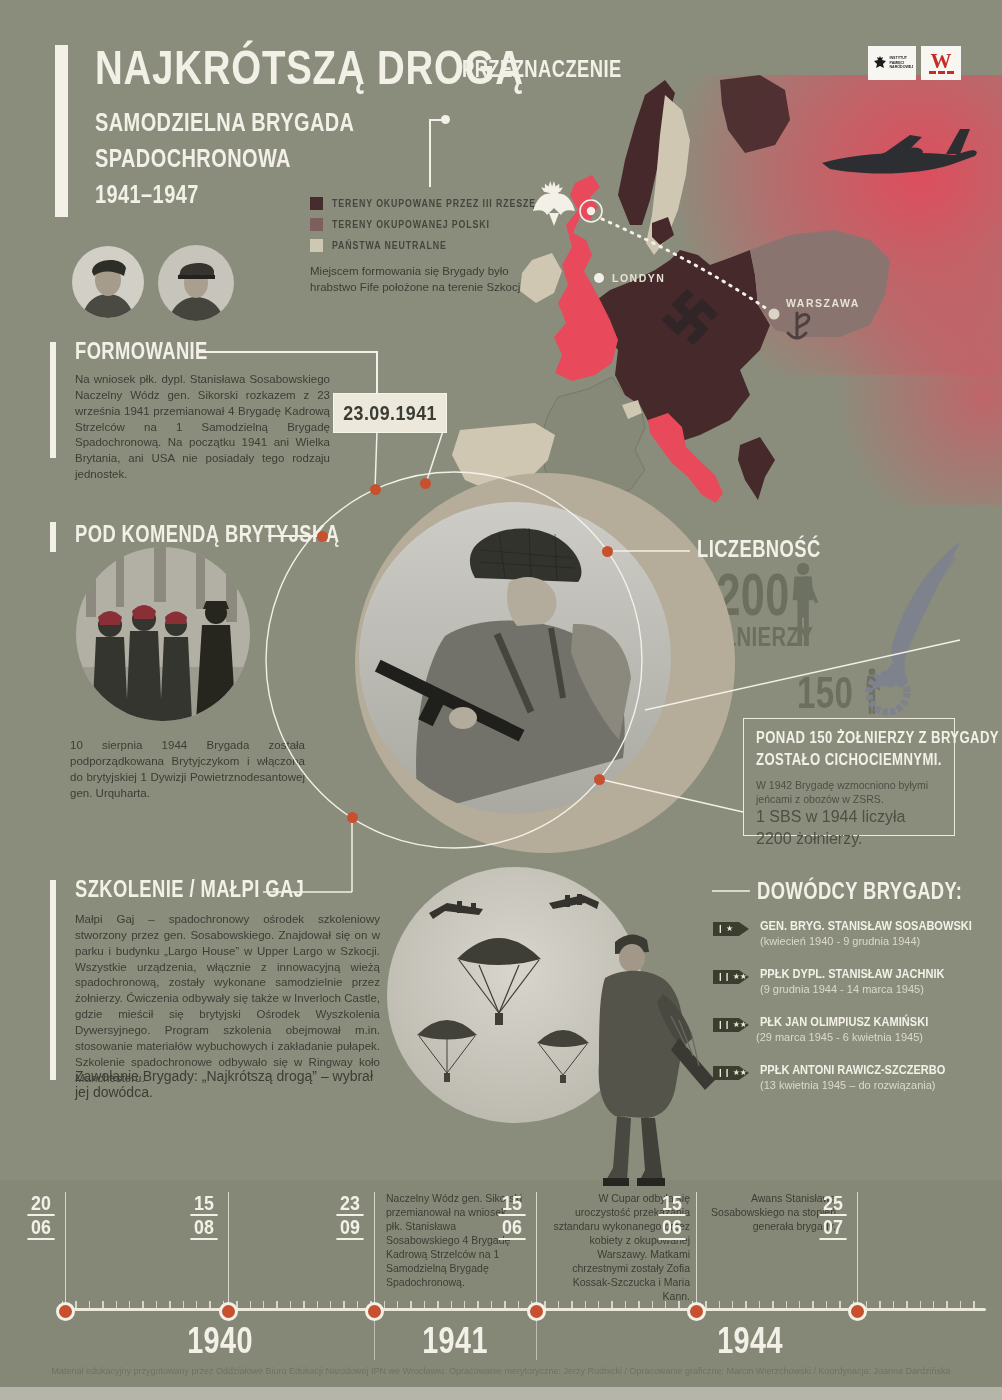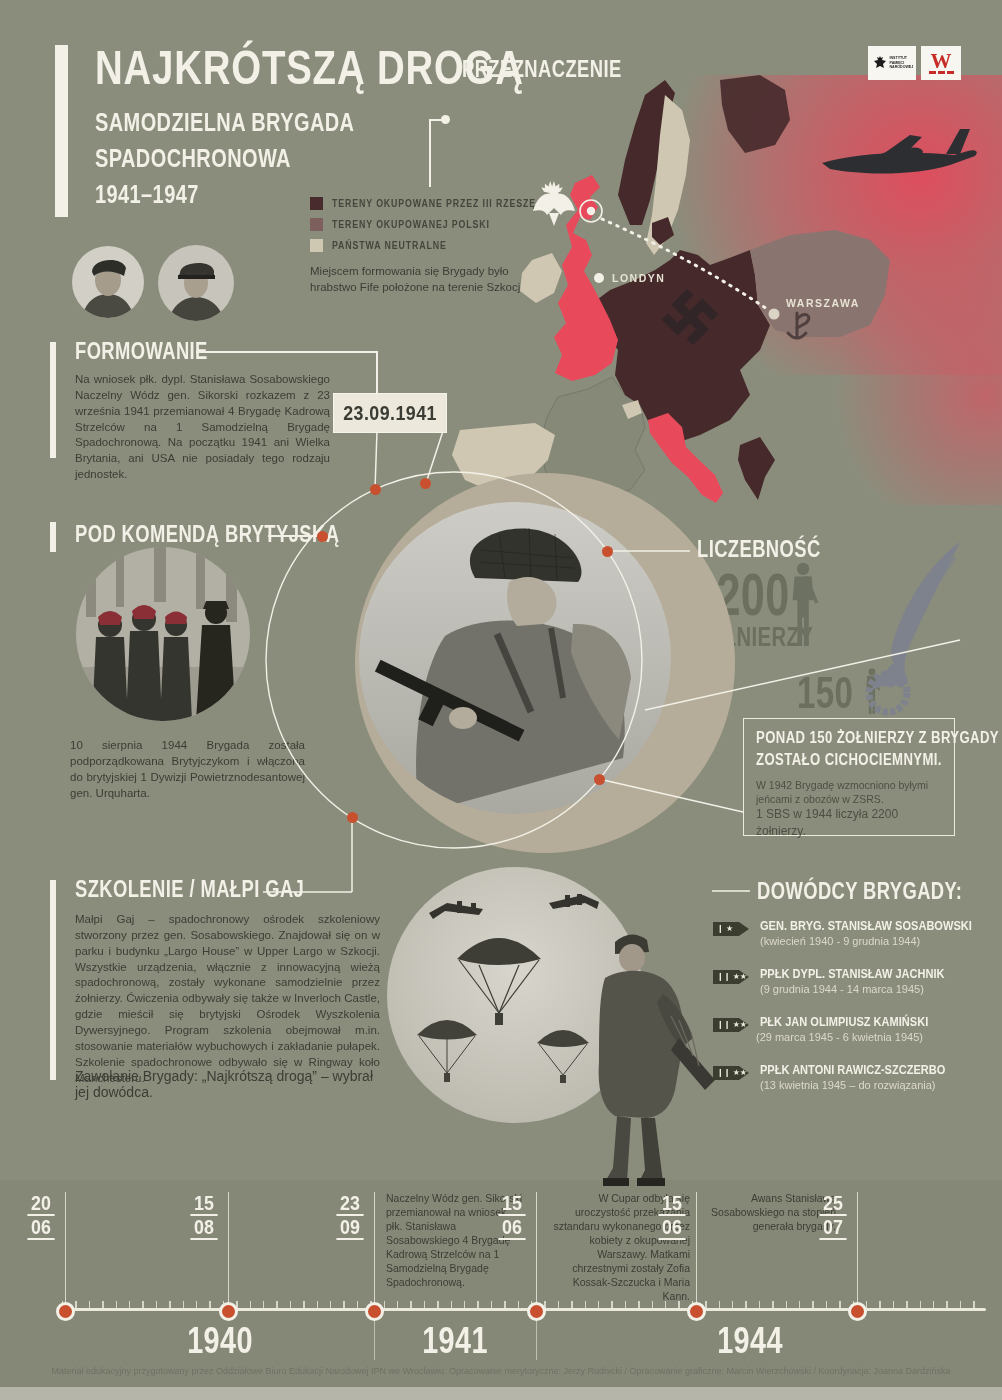--- a/index.html
+++ b/index.html
@@ -291,21 +291,21 @@
       <path d="M46,138 L36,148 42,150 Z"></path>
     </g>
     <circle cx="38" cy="155" r="19" fill="none" stroke="#7e828c" stroke-width="7" stroke-dasharray="5,2.5"></circle>
   </svg>
 
   <div class="abs" style="left:743px;top:718px;width:212px;height:118px;border:1.5px solid #ece9dd;box-sizing:border-box;padding:10px 12px;z-index:10;">
     <div class="cond" style="font-size:16px;transform:scaleX(.82);">PONAD 150 ŻOŁNIERZY Z BRYGADY</div>
     <div class="cond" style="font-size:16px;margin-top:4px;transform:scaleX(.82);">ZOSTAŁO CICHOCIEMNYMI.</div>
     <div style="font-size:10.5px;color:#4e4f45;margin-top:9px;line-height:1.35;">W 1942 Brygadę wzmocniono byłymi</div>
     <div style="font-size:10.5px;color:#4e4f45;line-height:1.35;">jeńcami z obozów w ZSRS.</div>
-    <div style="font-size:12px;color:#4e4f45;line-height:1.35;">1 SBS w 1944 liczyła 2200 żołnierzy.</div>
+    <div style="font-size:16px;color:#4e4f45;line-height:1.35;">1 SBS w 1944 liczyła 2200 żołnierzy.</div>
   </div>
 
   <div class="abs whitebar" style="left:50px;top:880px;width:6px;height:200px;"></div>
   <div class="abs cond" style="left:75px;top:876px;font-size:23px;z-index:10;">SZKOLENIE / MAŁPI GAJ</div>
   <div class="abs body-txt" style="left:75px;top:912px;width:305px;">Małpi Gaj – spadochronowy ośrodek szkoleniowy stworzony przez gen. Sosabowskiego. Znajdował się on w parku i budynku „Largo House” w Upper Largo w Szkocji.  Wszystkie urządzenia, włącznie z innowacyjną wieżą spadochronową, zostały wykonane samodzielnie przez żołnierzy. Ćwiczenia odbywały się także w Inverloch Castle, gdzie mieścił się brytyjski Ośrodek Wyszkolenia Dywersyjnego. Program szkolenia obejmował m.in.  stosowanie materiałów wybuchowych i zakładanie pułapek. Szkolenie spadochronowe odbywało się w Ringway koło Manchesteru.</div>
   <div class="abs" style="left:75px;top:1068px;width:305px;font-size:14px;color:#3c3d35;">Zawołanie Brygady: „Najkrótszą drogą” – wybrał jej dowódca.</div>
 
   <div class="circle-photo" style="left:387px;top:867px;width:256px;height:256px;z-index:4;">
     <svg width="256" height="256" viewBox="0 0 256 256">
       <defs>

